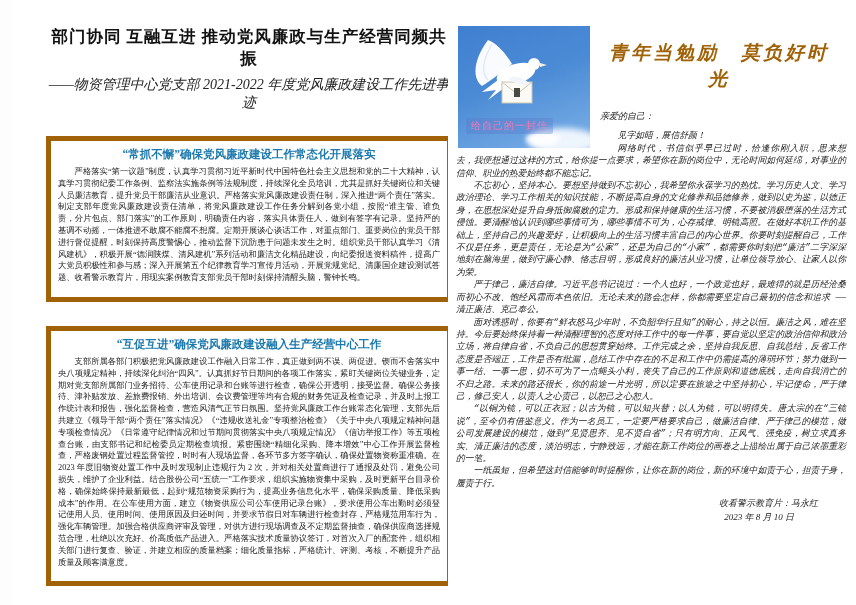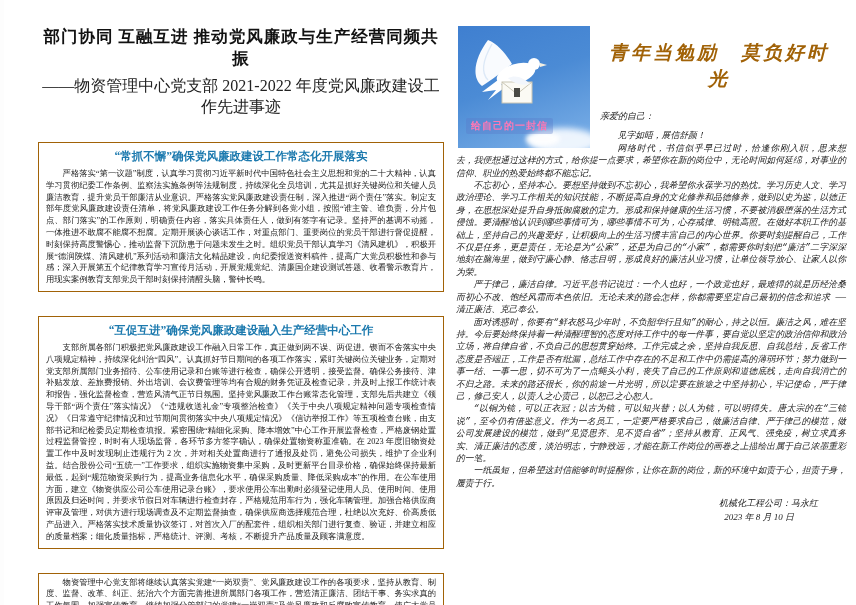--- a/index.html
+++ b/index.html
@@ -5,40 +5,40 @@
   html,body{margin:0;padding:0;}
   body{
     width:856px;height:605px;
     background:#fdfdfd;
     font-family:"Liberation Serif", serif;
     color:#1c1c1c;
     position:relative;
     overflow:hidden;
   }
   .page{position:absolute;top:0;height:605px;background:#ffffff;overflow:hidden;}
-  .page-left{left:4px;width:448px;padding:26px 8px 0 34px;box-sizing:border-box;}
+  .page-left{left:12px;width:448px;padding:26px 8px 0 34px;box-sizing:border-box;}
   .page-right{left:448px;width:408px;padding:24px 10px 0 8px;box-sizing:border-box;}
 
   
   .l-title{
     text-align:center;font-weight:bold;font-size:16.5px;letter-spacing:1px;
     margin:0 0 6px 0;color:#111;
   }
   .l-subtitle{
-    text-align:center;font-size:16px;
+    text-align:center;font-size:14px;font-style:italic;
     margin:0 0 10px 0;color:#222;
   }
   .l-body, .sec-body{
     font-size:8.3px;line-height:11.8px;text-align:justify;
     text-indent:2em;margin:0;color:#222;
   }
   .sec-box{
-    border:1px solid #a16207;
+    border:5px solid #a16207;
     margin-top:24px;
-    padding:3px 7px 5px 7px;
+    padding:3px 7px 13px 7px;
   }
   .sec-head{
     text-align:center;font-weight:bold;font-size:11.5px;
     color:#1b79ae;margin:3px 0 4px 0;
   }
 
   
   .photo{
     float:left;width:132px;height:122px;margin:2px 10px 6px 2px;
     background:linear-gradient(160deg,#3f7fd0 0%,#4b8bd5 45%,#7db1e8 100%);
@@ -47,21 +47,21 @@
   .photo .cloud{
     position:absolute;right:-8px;bottom:-6px;width:70px;height:26px;
     background:#f4f9ff;border-radius:50%;filter:blur(3px);opacity:.95;
   }
   .photo .cloud2{
     position:absolute;right:30px;bottom:2px;width:34px;height:14px;
     background:#ffffff;border-radius:50%;filter:blur(2px);opacity:.9;
   }
   .photo-caption{
     position:absolute;left:8px;bottom:14px;
-    font-size:10px;font-weight:bold;color:#ff77b5;
+    font-size:10px;font-weight:normal;color:#ff77b5;
     background:rgba(90,120,200,0.35);
     padding:1px 5px;letter-spacing:1px;border-radius:2px;
   }
   .r-title{
     font-size:19px;font-weight:bold;font-style:italic;
     font-family:"DejaVu Serif", serif;
     text-align:center;letter-spacing:3px;color:#a16207;
     margin:16px 8px 18px 0;overflow:hidden;
   }
   .letter{font-style:italic;}
@@ -124,21 +124,21 @@
 
   <div class="r-title">青年当勉励　莫负好时光</div>
 
   <div class="letter">
     <p class="salutation">亲爱的自己：</p>
     <p class="lp">见字如晤，展信舒颜！</p>
     <p class="lp">网络时代，书信似乎早已过时，恰逢你刚入职，思来想去，我便想通过这样的方式，给你提一点要求，希望你在新的岗位中，无论时间如何延绵，对事业的信仰、职业的热爱始终都不能忘记。</p>
     <p class="lp">不忘初心，坚持本心。要想坚持做到不忘初心，我希望你永葆学习的热忱。学习历史人文、学习政治理论、学习工作相关的知识技能，不断提高自身的文化修养和品德修养，做到以史为鉴，以德正身，在思想深处提升自身抵御腐败的定力。形成和保持健康的生活习惯，不要被消极堕落的生活方式侵蚀。要清醒地认识到哪些事情可为，哪些事情不可为，心存戒律、明镜高照。在做好本职工作的基础上，坚持自己的兴趣爱好，让积极向上的生活习惯丰富自己的内心世界。你要时刻提醒自己，工作不仅是任务，更是责任，无论是为“公家”，还是为自己的“小家”，都需要你时刻把“廉洁”二字深深地刻在脑海里，做到守廉心静、恪志目明，形成良好的廉洁从业习惯，让单位领导放心、让家人以你为荣。</p>
     <p class="lp">严于律己，廉洁自律。习近平总书记说过：一个人也好，一个政党也好，最难得的就是历经沧桑而初心不改、饱经风霜而本色依旧。无论未来的路会怎样，你都需要坚定自己最初的信念和追求 ——清正廉洁、克己奉公。</p>
     <p class="lp">面对诱惑时，你要有“鲜衣怒马少年时，不负韶华行且知”的耐心，持之以恒。廉洁之风，难在坚持。今后要始终保持着一种清醒理智的态度对待工作中的每一件事，要自觉以坚定的政治信仰和政治立场，将自律自省，不负自己的思想贯穿始终。工作完成之余，坚持自我反思、自我总结，反省工作态度是否端正，工作是否有纰漏，总结工作中存在的不足和工作中仍需提高的薄弱环节；努力做到一事一结、一事一思，切不可为了一点蝇头小利，丧失了自己的工作原则和道德底线，走向自我消亡的不归之路。未来的路还很长，你的前途一片光明，所以定要在旅途之中坚持初心，牢记使命，严于律己，修己安人，以责人之心责己，以恕己之心恕人。</p>
-    <p class="lp">“以铜为镜，可以正衣冠；以古为镜，可以知兴替；以人为镜，可以明得失。唐太宗的在“三镜说”，至今仍有借鉴意义。作为一名员工，一定要严格要求自己，做廉洁自律、严于律己的模范，做公司发展建设的模范，做到“见贤思齐、见不贤自省”；坚持从教育、正风气、强免疫，树立求真务实、清正廉洁的态度，淡泊明志，宁静致远，才能在新工作岗位的画卷之上描绘出属于自己浓墨重彩的一笔。</p>
+    <p class="lp">“以铜为镜，可以正衣冠；以古为镜，可以知兴替；以人为镜，可以明得失。唐太宗的在“三镜说”，至今仍有借鉴意义。作为一名员工，一定要严格要求自己，做廉洁自律、严于律己的模范，做公司发展建设的模范，做到“见贤思齐、见不贤自省”；只有明方向、正风气、强免疫，树立求真务实、清正廉洁的态度，淡泊明志，宁静致远，才能在新工作岗位的画卷之上描绘出属于自己浓墨重彩的一笔。</p>
     <p class="lp">一纸虽短，但希望这封信能够时时提醒你，让你在新的岗位，新的环境中如责于心，担责于身，履责于行。</p>
   </div>
 
   <div class="sig">
-    <div class="sig-name">机械化工程公司：马永红</div>
+    <div class="sig-name">收看警示教育片：马永红</div>
     <div class="sig-date">2023 年 8 月 10 日</div>
   </div>
 </div>
 
 </body></html>

